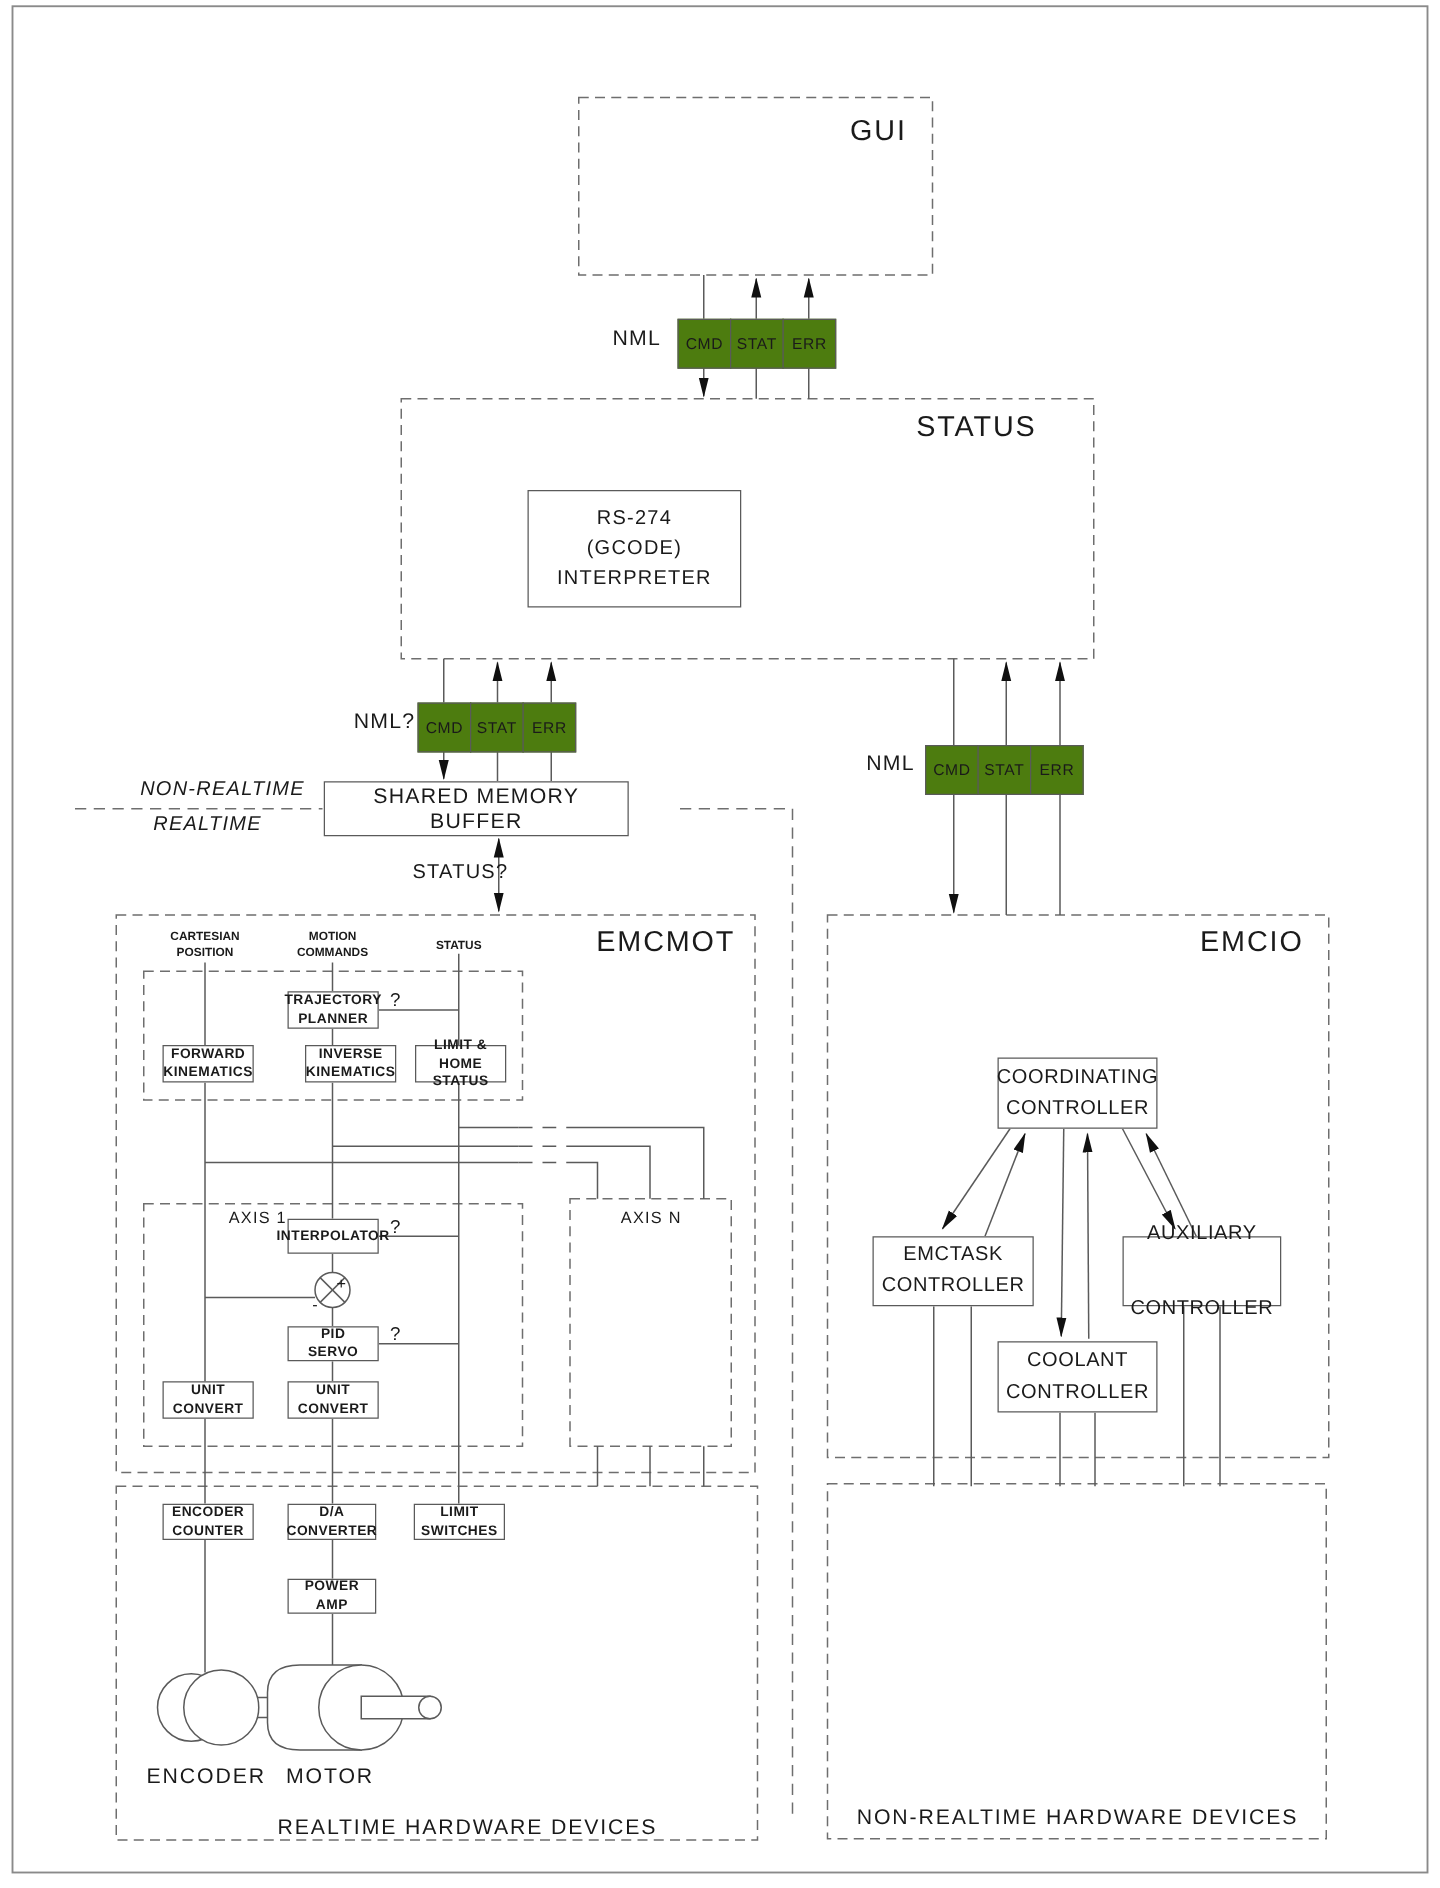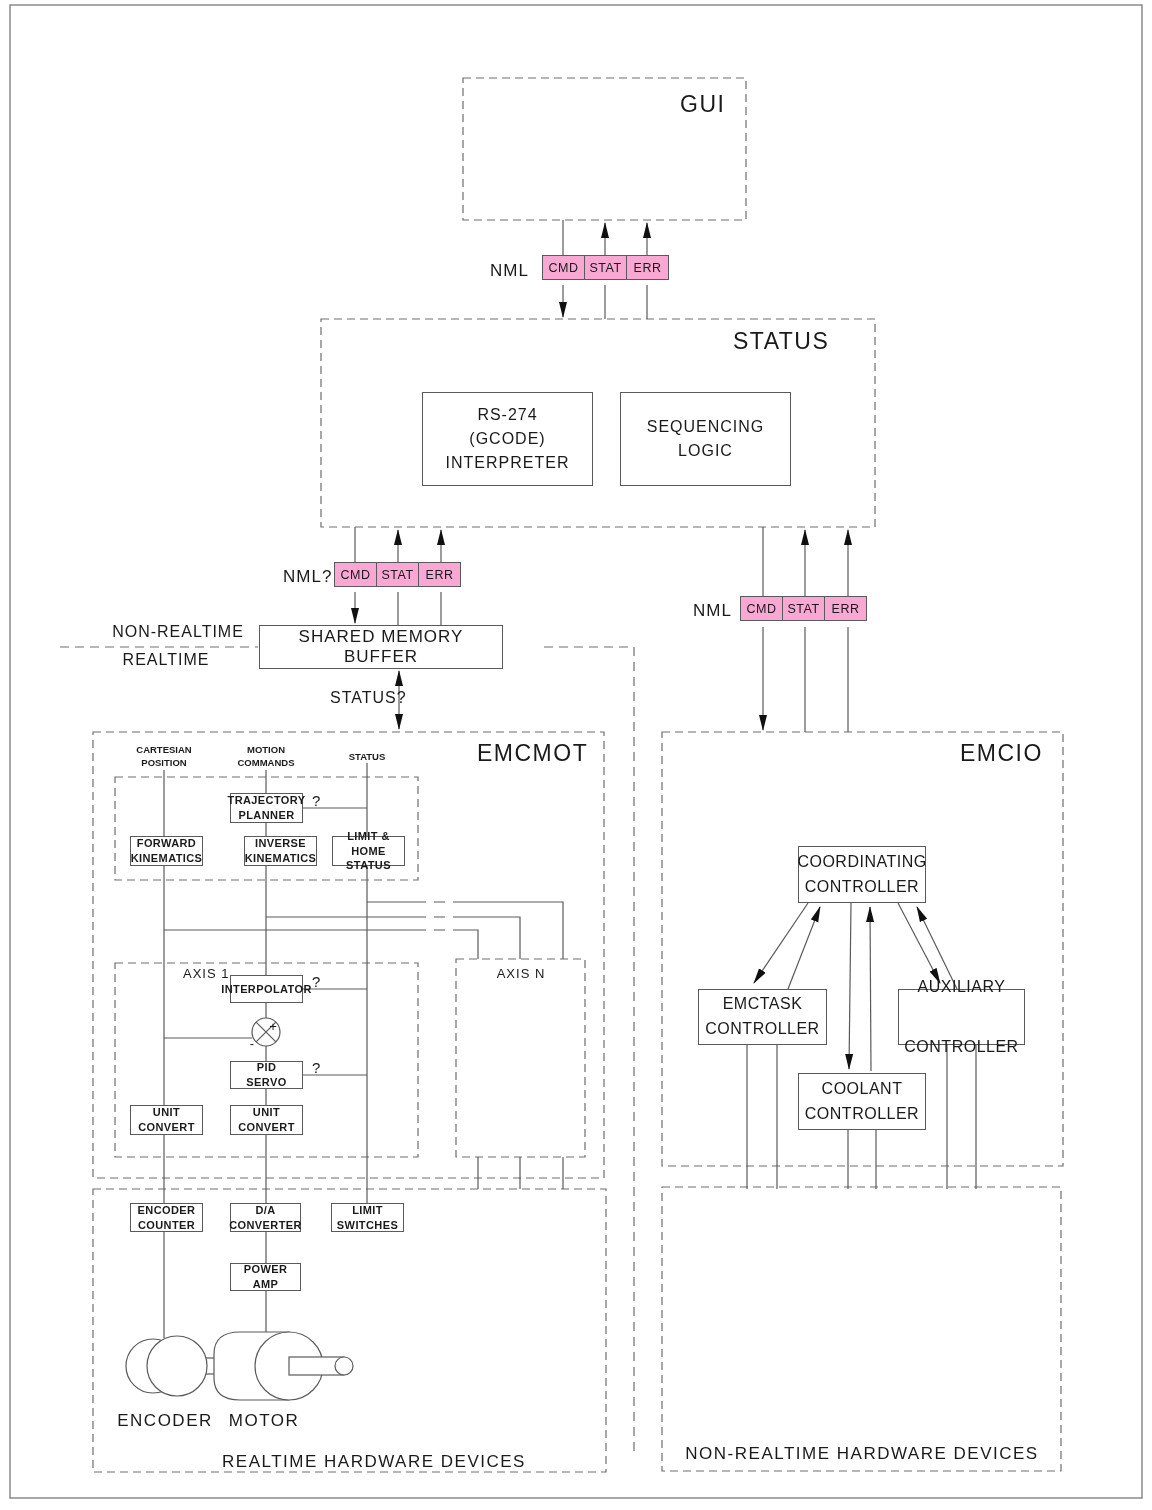--- a/index.html
+++ b/index.html
@@ -16,27 +16,27 @@
   .mech{stroke:var(--line);stroke-width:1.2;fill:#fff;}
   .ahp{fill:var(--arrow);}
   .sumtxt{fill:var(--text);font-size:13px;font-family:"Liberation Sans","DejaVu Sans",sans-serif;}
   .box{position:absolute;z-index:2;border:1px solid var(--line);background:#fff;display:flex;flex-direction:column;
        align-items:center;justify-content:center;text-align:center;color:var(--text);}
   .small{font-size:11px;font-weight:bold;letter-spacing:.4px;line-height:1.35;}
   .mid{font-size:16px;letter-spacing:.5px;line-height:1.55;}
   .big{font-size:16px;letter-spacing:1px;line-height:1.5;}
   .smb{font-size:17px;letter-spacing:1px;}
   .cells{position:absolute;z-index:2;display:flex;}
-  .cell{width:43px;height:25px;border:1px solid var(--line);background:#f9a8d4;display:flex;align-items:center;
+  .cell{width:43px;height:40px;border:1px solid var(--line);background:#4d7c0f;display:flex;align-items:center;
         justify-content:center;font-size:12.5px;letter-spacing:.5px;margin-left:-1px;color:var(--text);}
   .cell:first-child{margin-left:0;}
   .lbl{position:absolute;z-index:3;white-space:nowrap;color:var(--text);}
   .title{font-size:23px;letter-spacing:1.5px;}
   .nml{font-size:17px;letter-spacing:1px;}
-  .side{font-size:16px;letter-spacing:1px;transform:translateX(-50%);}
+  .side{font-size:16px;letter-spacing:1px;transform:translateX(-50%);font-style:italic;}
   .colhdr{font-size:9.5px;font-weight:bold;line-height:1.4;text-align:center;transform:translateX(-50%);}
   .axis{font-size:13px;letter-spacing:1px;}
   .axis.ctr{transform:translateX(-50%);}
   .qm{font-size:15px;}
   .cap{font-size:17px;letter-spacing:1.5px;transform:translateX(-50%);}
 </style>
 </head>
 <body>
 
 <div id="stage">
@@ -173,24 +173,20 @@
     <div class="cell">CMD</div>
     <div class="cell">STAT</div>
     <div class="cell">ERR</div>
   </div>
 
   <div class="box big" style="left:422px;top:392px;width:171px;height:94px;">
     <span>RS-274</span>
     <span>(GCODE)</span>
     <span>INTERPRETER</span>
   </div>
-  <div class="box big" style="left:620px;top:392px;width:171px;height:94px;">
-    <span>SEQUENCING</span>
-    <span>LOGIC</span>
-  </div>
 
   <div class="box smb" style="left:259px;top:625px;width:244px;height:44px;">
     <span>SHARED MEMORY BUFFER</span>
   </div>
   <div class="lbl side" style="left:178px;top:623px;">NON-REALTIME</div>
   <div class="lbl side" style="left:166px;top:651px;">REALTIME</div>
   <div class="lbl nml" style="left:330px;top:689px;font-size:16px;">STATUS?</div>
 
   <div class="lbl colhdr" style="left:164px;top:743px;">
     <span>CARTESIAN</span><br>

